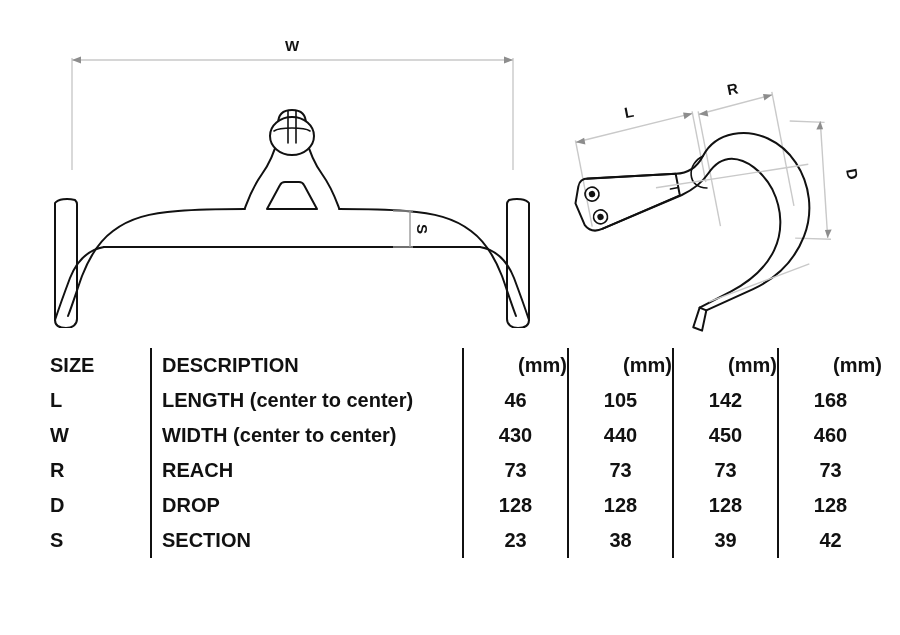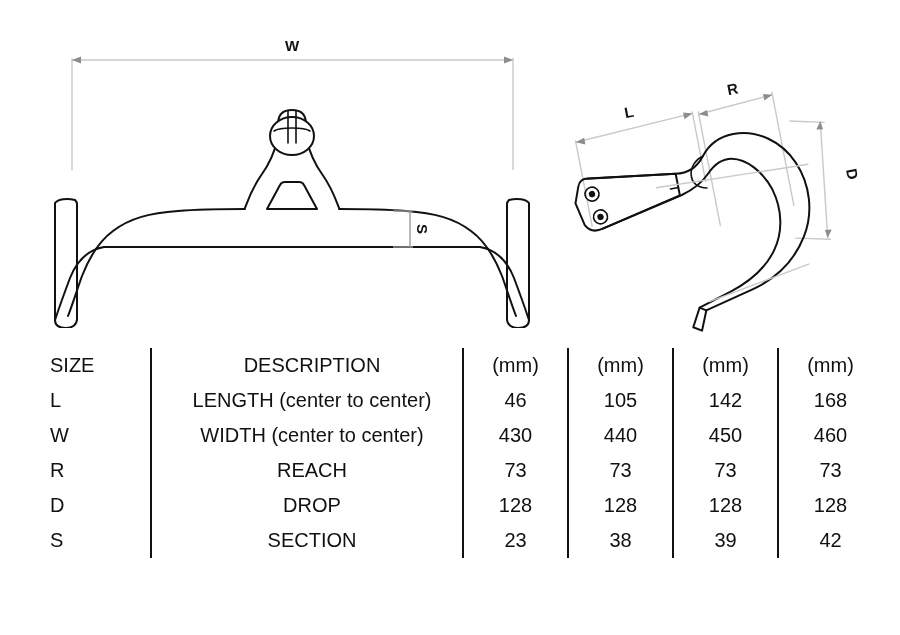--- a/index.html
+++ b/index.html
@@ -84,31 +84,31 @@
     border-collapse: collapse;
     width: 812px;
     table-layout: fixed;
   }
   table.spec td, table.spec th {
     padding: 0;
     margin: 0;
     height: 35px;
     line-height: 35px;
     font-size: 20px;
-    font-weight: normal;
+    font-weight: bold;
     color: #111111;
     vertical-align: middle;
     white-space: nowrap;
   }
   .col-size   { width: 100px; text-align: left;   padding-left: 2px !important; }
-  .col-desc   { width: 300px; text-align: center;   padding-left: 10px !important;
+  .col-desc   { width: 300px; text-align: left;   padding-left: 10px !important;
                 border-left: 2px solid #111111; }
   .col-val    { width: 103px; text-align: center; border-left: 2px solid #111111; }
   thead th    { font-weight: bold; }
-  thead th.col-val { font-weight: normal; }
+  thead th.col-val { font-weight: bold; text-align: right; }
 </style>
 </head>
 <body>
 
 <div id="sheet">
 
   <svg id="topview-svg" class="drawing-svg" width="500" height="300" viewBox="0 0 500 300">
 
     <g>
       <line class="dim-line" x1="32" y1="30" x2="32" y2="142"></line>

